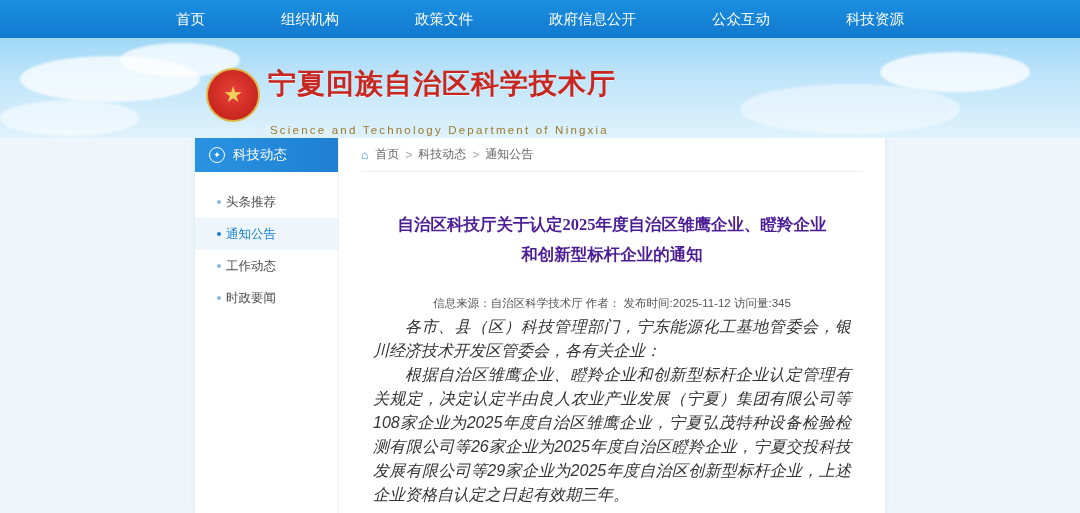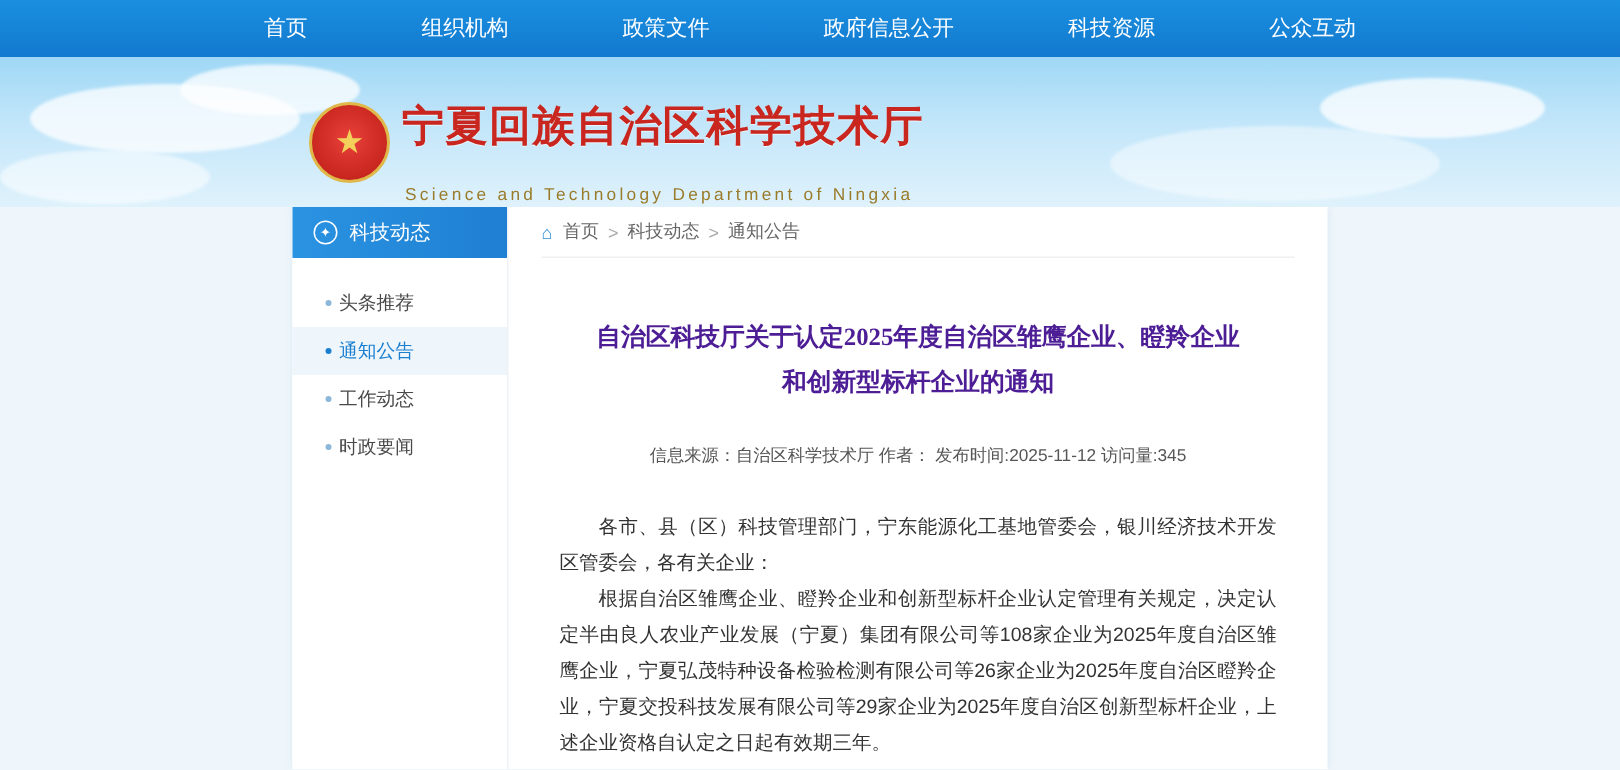--- a/index.html
+++ b/index.html
@@ -181,39 +181,40 @@
   }
   .art-meta {
     margin-top: 26px;
     text-align: center;
     font-size: 11.5px;
     color: #555;
   }
   .art-meta span { margin: 0 0; }
 
   .art-body {
-    margin-top: 28px;
+    margin-top: 4px;
     padding: 0 12px;
-    font-size: 13px;
+    font-size: 16px;
     color: #333;
     line-height: 24px;
     text-align: justify;
+    font-style: italic;
   }
   .art-body p { margin: 0; text-indent: 2em; }
 </style>
 </head>
 <body>
 
 <div class="topnav">
   <div class="topnav-item">首页</div>
   <div class="topnav-item">组织机构</div>
   <div class="topnav-item">政策文件</div>
   <div class="topnav-item">政府信息公开</div>
+  <div class="topnav-item">公众互动</div>
   <div class="topnav-item">科技资源</div>
-  <div class="topnav-item">公众互动</div>
 </div>
 
 <div class="banner">
   <div class="cloud c1"></div>
   <div class="cloud c2"></div>
   <div class="cloud c3"></div>
   <div class="cloud c4"></div>
   <div class="cloud c5"></div>
 
   <div class="banner-inner">

